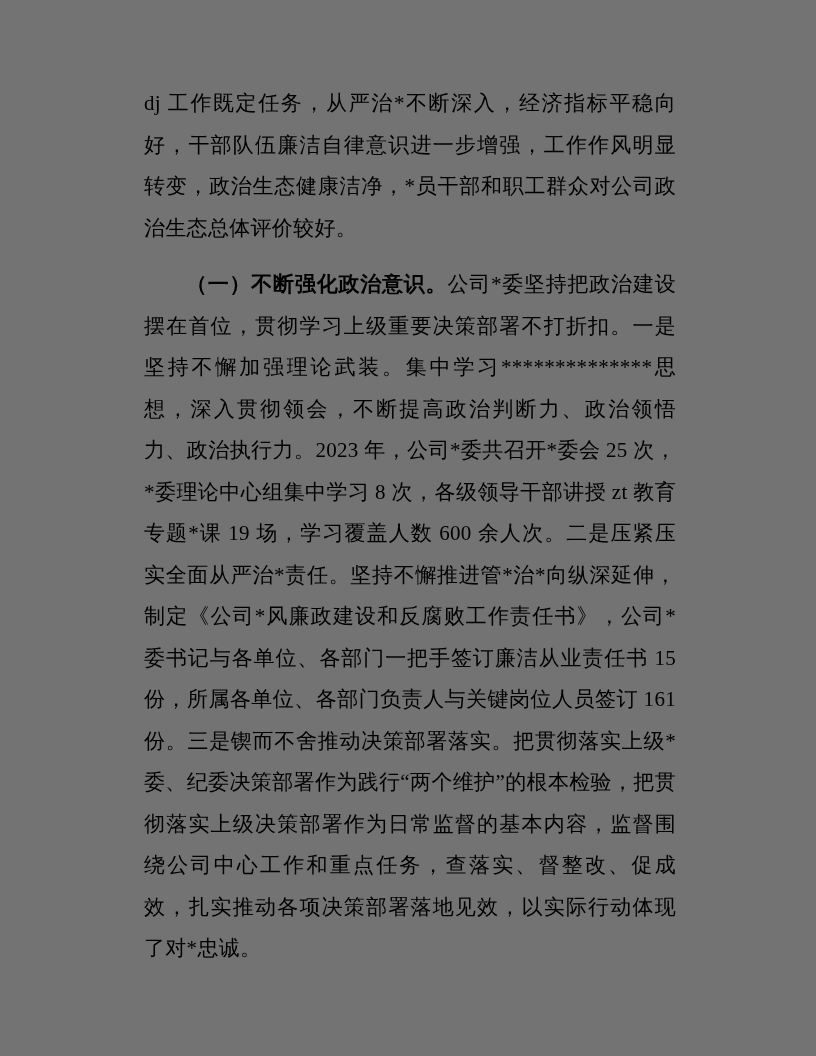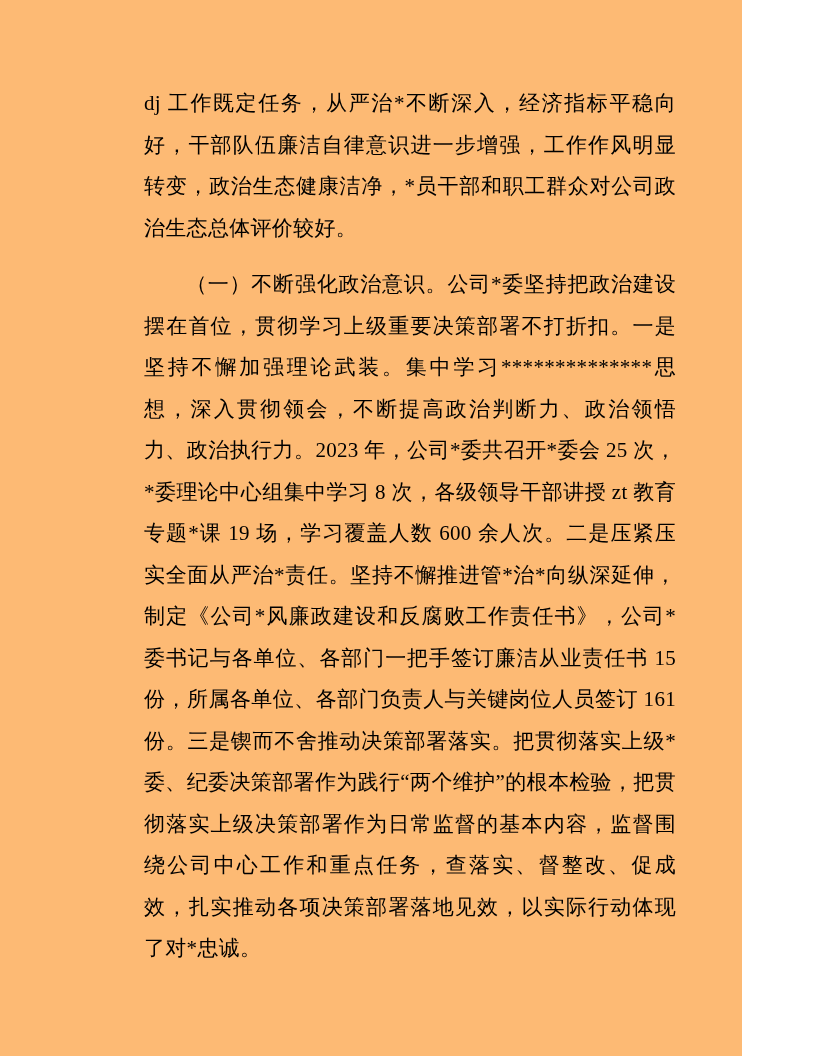--- a/index.html
+++ b/index.html
@@ -8,42 +8,42 @@
     background: #ffffff;
   }
   body {
     width: 816px;
     height: 1056px;
     overflow: hidden;
     font-family: "Liberation Serif", "DejaVu Serif", serif;
   }
   .page {
     box-sizing: border-box;
-    width: 742px;
+    width: 816px;
     height: 1056px;
-    background: #fdba74;
+    background: #737373;
     padding: 83px 140px 0 144px;
   }
   .doc-body {
     width: 532px;
   }
   .para {
     margin: 0;
     font-size: 21px;
     line-height: 41.5px;
     color: #000000;
     text-align: justify;
     letter-spacing: 0.3px;
   }
   .para.indent {
     text-indent: 42px;
     margin-top: 15px;
   }
   .para .bold {
-    font-weight: 400;
+    font-weight: 700;
   }
 </style>
 </head>
 <body>
 
 <div class="page">
   <div class="doc-body">
       <p class="para"><span class="">dj 工作既定任务，从严治*不断深入，经济指标平稳向好，干部队伍廉洁自律意识进一步增强，工作作风明显转变，政治生态健康洁净，*员干部和职工群众对公司政治生态总体评价较好。</span></p>
       <p class="para indent"><span class="bold">（一）不断强化政治意识。</span><span class="">公司*委坚持把政治建设摆在首位，贯彻学习上级重要决策部署不打折扣。一是坚持不懈加强理论武装。集中学习**************思想，深入贯彻领会，不断提高政治判断力、政治领悟力、政治执行力。2023 年，公司*委共召开*委会 25 次，*委理论中心组集中学习 8 次，各级领导干部讲授 zt 教育专题*课 19 场，学习覆盖人数 600 余人次。二是压紧压实全面从严治*责任。坚持不懈推进管*治*向纵深延伸，制定《公司*风廉政建设和反腐败工作责任书》，公司*委书记与各单位、各部门一把手签订廉洁从业责任书 15 份，所属各单位、各部门负责人与关键岗位人员签订 161 份。三是锲而不舍推动决策部署落实。把贯彻落实上级*委、纪委决策部署作为践行“两个维护”的根本检验，把贯彻落实上级决策部署作为日常监督的基本内容，监督围绕公司中心工作和重点任务，查落实、督整改、促成效，扎实推动各项决策部署落地见效，以实际行动体现了对*忠诚。</span></p>
     </div>

